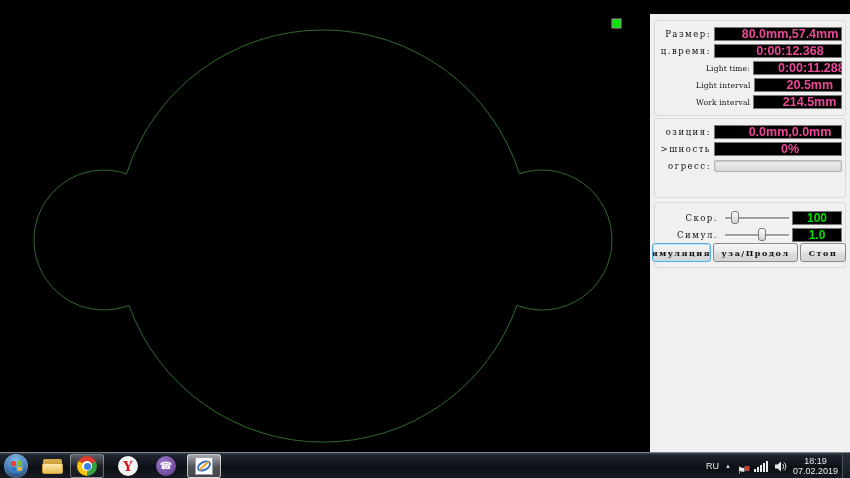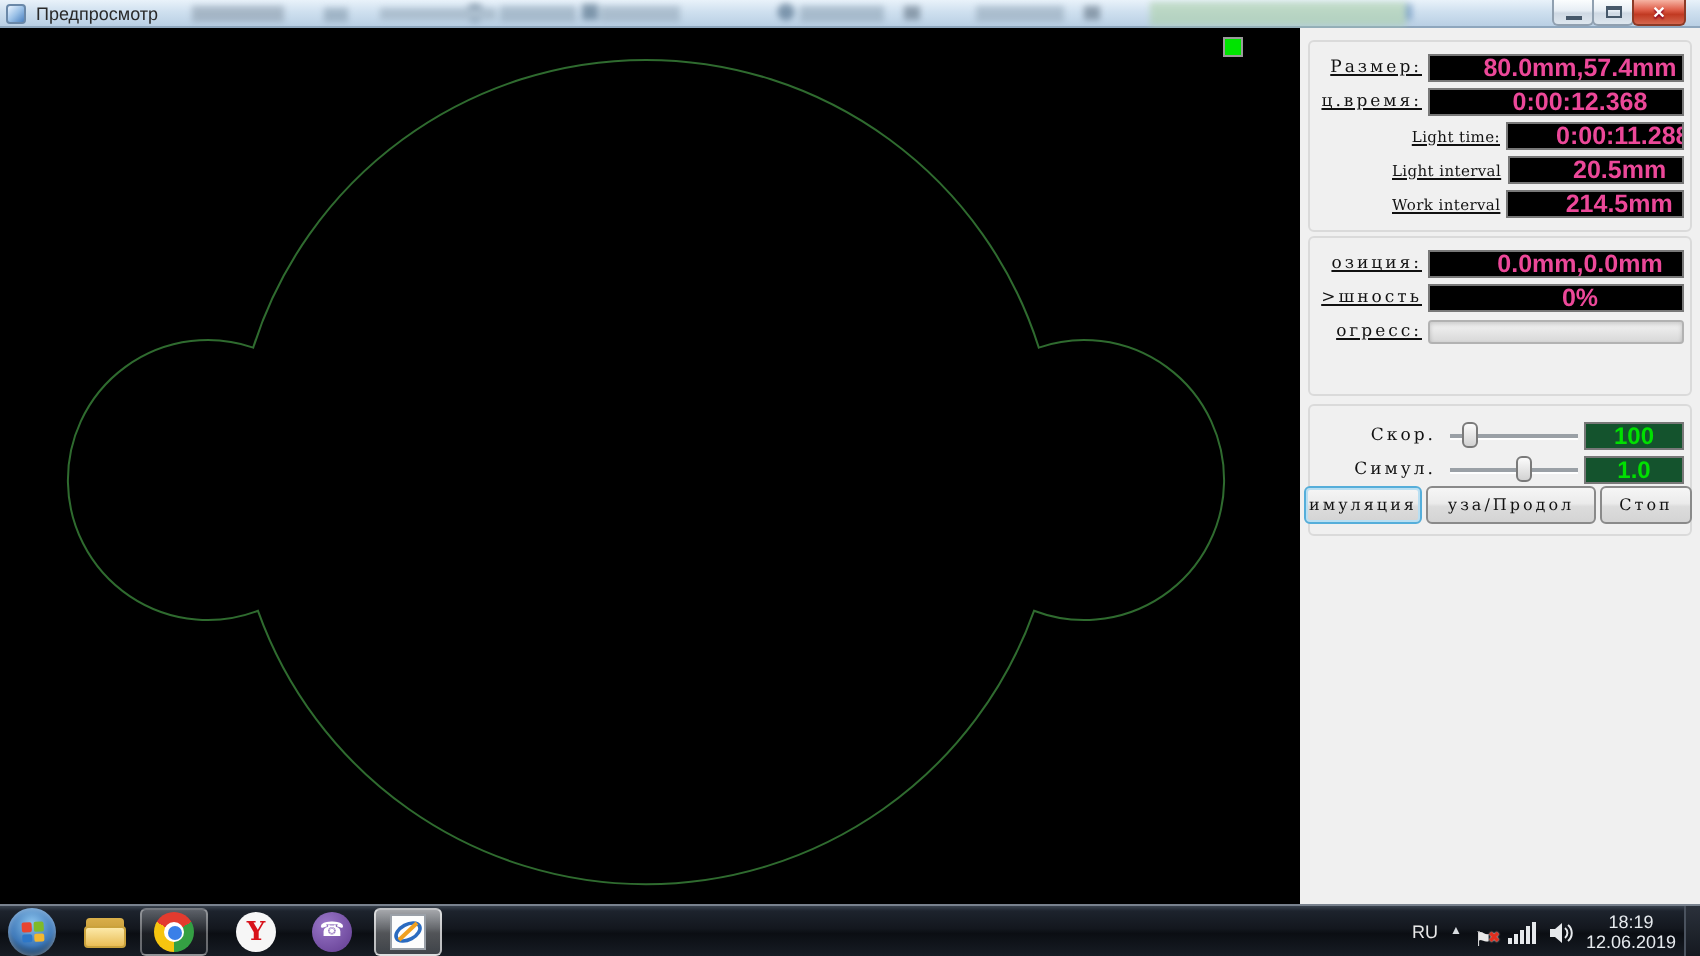--- a/index.html
+++ b/index.html
@@ -53,43 +53,43 @@
   
   .panel { position:absolute; left:650px; top:14px; width:200px; height:438px; background:#f0f0f0; }
   .group { position:absolute; left:4px; width:192px; border:1px solid #dadada;
            border-radius:3px; background:#f0f0f0; }
   .group1 { top:6px;   height:96px; padding:6px 3px 0 2px; }
   .group2 { top:104px; height:80px; padding:6px 3px 0 2px; }
   .group3 { top:188px; height:66px; padding:7px 3px 0 17px; }
   .stat-row { display:flex; align-items:center; height:14px; margin-bottom:3px; }
   .stat-label { flex:0 0 57px; text-align:right; padding-right:3px; color:#111;
                 font-family:"DejaVu Serif", serif; font-size:8.5px; letter-spacing:1.5px;
-                white-space:nowrap;text-decoration:underline; }
+                white-space:nowrap; }
   .stat-label.small { font-size:7.5px; letter-spacing:0.2px;margin-left:39px; }
   .stat-value { flex:1; height:14px; line-height:13px; background:#000;
                 border:1px solid #787878; color:#ec4899; text-align:center;
                 font-size:12.5px; font-weight:bold; letter-spacing:0; overflow:hidden;
                 font-family:Liberation Sans, sans-serif;padding-left:24px; }
   .progress-track { flex:1; height:12px; border:1px solid #b2b2b2; border-radius:2px;
                     background:linear-gradient(180deg,#f4f4f4,#d8d8d8);
                     box-shadow:inset 0 1px 2px rgba(0,0,0,.18); }
   .slider-row { display:flex; align-items:center; height:15px; margin-bottom:2px; }
   .slider-label { flex:0 0 50px; text-align:right; padding-right:4px; color:#111;
                   font-family:"DejaVu Serif", serif; font-size:8.5px; letter-spacing:1.5px;
                   white-space:nowrap; }
   .slider-track { flex:1; position:relative; height:15px; margin:0 3px; }
   .slider-track::before { content:""; position:absolute; left:0; right:0; top:7px; height:2px;
                   background:#9aa0a6; border-bottom:1px solid #fff; }
   .slider-thumb { position:absolute; top:1px; width:8px; height:13px; border:1px solid #7a7a7a;
                   border-radius:3px; background:linear-gradient(180deg,#fbfbfb,#d2d2d2); }
   .thumb-speed { left:10%; } .thumb-sim { left:51%; }
-  .slider-value { flex:0 0 50px; height:14px; line-height:13px; background:#14532d;
+  .slider-value { flex:0 0 50px; height:14px; line-height:13px; background:#000000;
                   border:1px solid #787878; color:#00e000; text-align:center;
                   font-size:12px; font-weight:bold; }
-  .btn-row { position:absolute; left:2px; top:229px; width:194px; display:flex; gap:2px; }
+  .btn-row { position:absolute; left:2px; top:229px; width:194px; display:flex; gap:2px;font-weight:bold; }
   .btn { height:19px; border:1px solid #8a8a8a; border-radius:3px; overflow:hidden;
          background:linear-gradient(180deg,#f6f6f6 0%,#ebebeb 45%,#dcdcdc 55%,#d4d4d4 100%);
          color:#111; font-family:"DejaVu Serif", serif; font-size:8px; letter-spacing:1.5px;
          display:flex; align-items:center; justify-content:center; white-space:nowrap; }
   .btn-sim  { width:59px; border:1px solid #55aeda; box-shadow:inset 0 0 0 1px #badff2; }
   .btn-pause{ width:85px; } .btn-stop { width:46px; }
 
   
   .taskbar { position:absolute; left:0; top:452px; width:850px; height:26px;
              background:linear-gradient(180deg,#39424e 0%,#1d232d 10%,#13171e 45%,#0b0e13 55%,#171c24 100%);
@@ -146,36 +146,20 @@
   .b1{height:3px;} .b2{height:5px;} .b3{height:7px;} .b4{height:9px;} .b5{height:11px;}
   .tray-clock { text-align:center; color:#e6eaee; font-size:9px; line-height:10px; }
   .show-desktop { position:absolute; right:0; top:0; width:8px; height:26px;
                   border-left:1px solid #4a525e; background:linear-gradient(180deg,#2b313b,#14181f); }
 </style>
 </head>
 <body>
 
 <div class="screen">
 
-  <div class="titlebar">
-    <div class="titlebar-ghosts"></div>
-    <div class="title-icon"></div>
-    <div class="window-title">Предпросмотр</div>
-    <div class="winbtns">
-      <div class="winbtn min">
-        <span class="glyph-min"></span>
-      </div>
-      <div class="winbtn max">
-        <span class="glyph-max"></span>
-      </div>
-      <div class="winbtn close">
-        <span class="glyph-close">✕</span>
-      </div>
-    </div>
-  </div>
 
   <div class="canvas">
     <svg width="650" height="438" viewBox="0 0 650 438">
       <path fill="none" stroke-width="1" stroke="#2f6b2f" d="M 126.6 159.8 A 206 206 0 0 1 519.4 159.8 A 70 70 0 1 1 517 291.4 A 206 206 0 0 1 129 291.4 A 70 70 0 1 1 126.6 159.8 Z"></path>
       <rect x="612" y="5" width="9" height="9" stroke="#9a9a9a" stroke-width="1" fill="#00e400"></rect>
     </svg>
   </div>
 
   <div class="panel">
 
@@ -286,19 +270,19 @@
           <span class="b4"></span>
           <span class="b5"></span>
       </span>
       <svg width="13" height="11" viewBox="0 0 13 11">
         <polygon points="1,3.5 3.5,3.5 7,0.5 7,10.5 3.5,7.5 1,7.5" fill="#e6e9ec"></polygon>
         <path d="M8.5 3 a3.2 3.2 0 0 1 0 5" stroke="#e6e9ec" stroke-width="1" fill="none"></path>
         <path d="M10 1.5 a5.2 5.2 0 0 1 0 8" stroke="#e6e9ec" stroke-width="1" fill="none"></path>
       </svg>
       <div class="tray-clock">
         <div>18:19</div>
-        <div>12.06.2019</div>
+        <div>07.02.2019</div>
       </div>
     </div>
     <div class="show-desktop"></div>
   </div>
 
 </div>
 
 </body></html>

